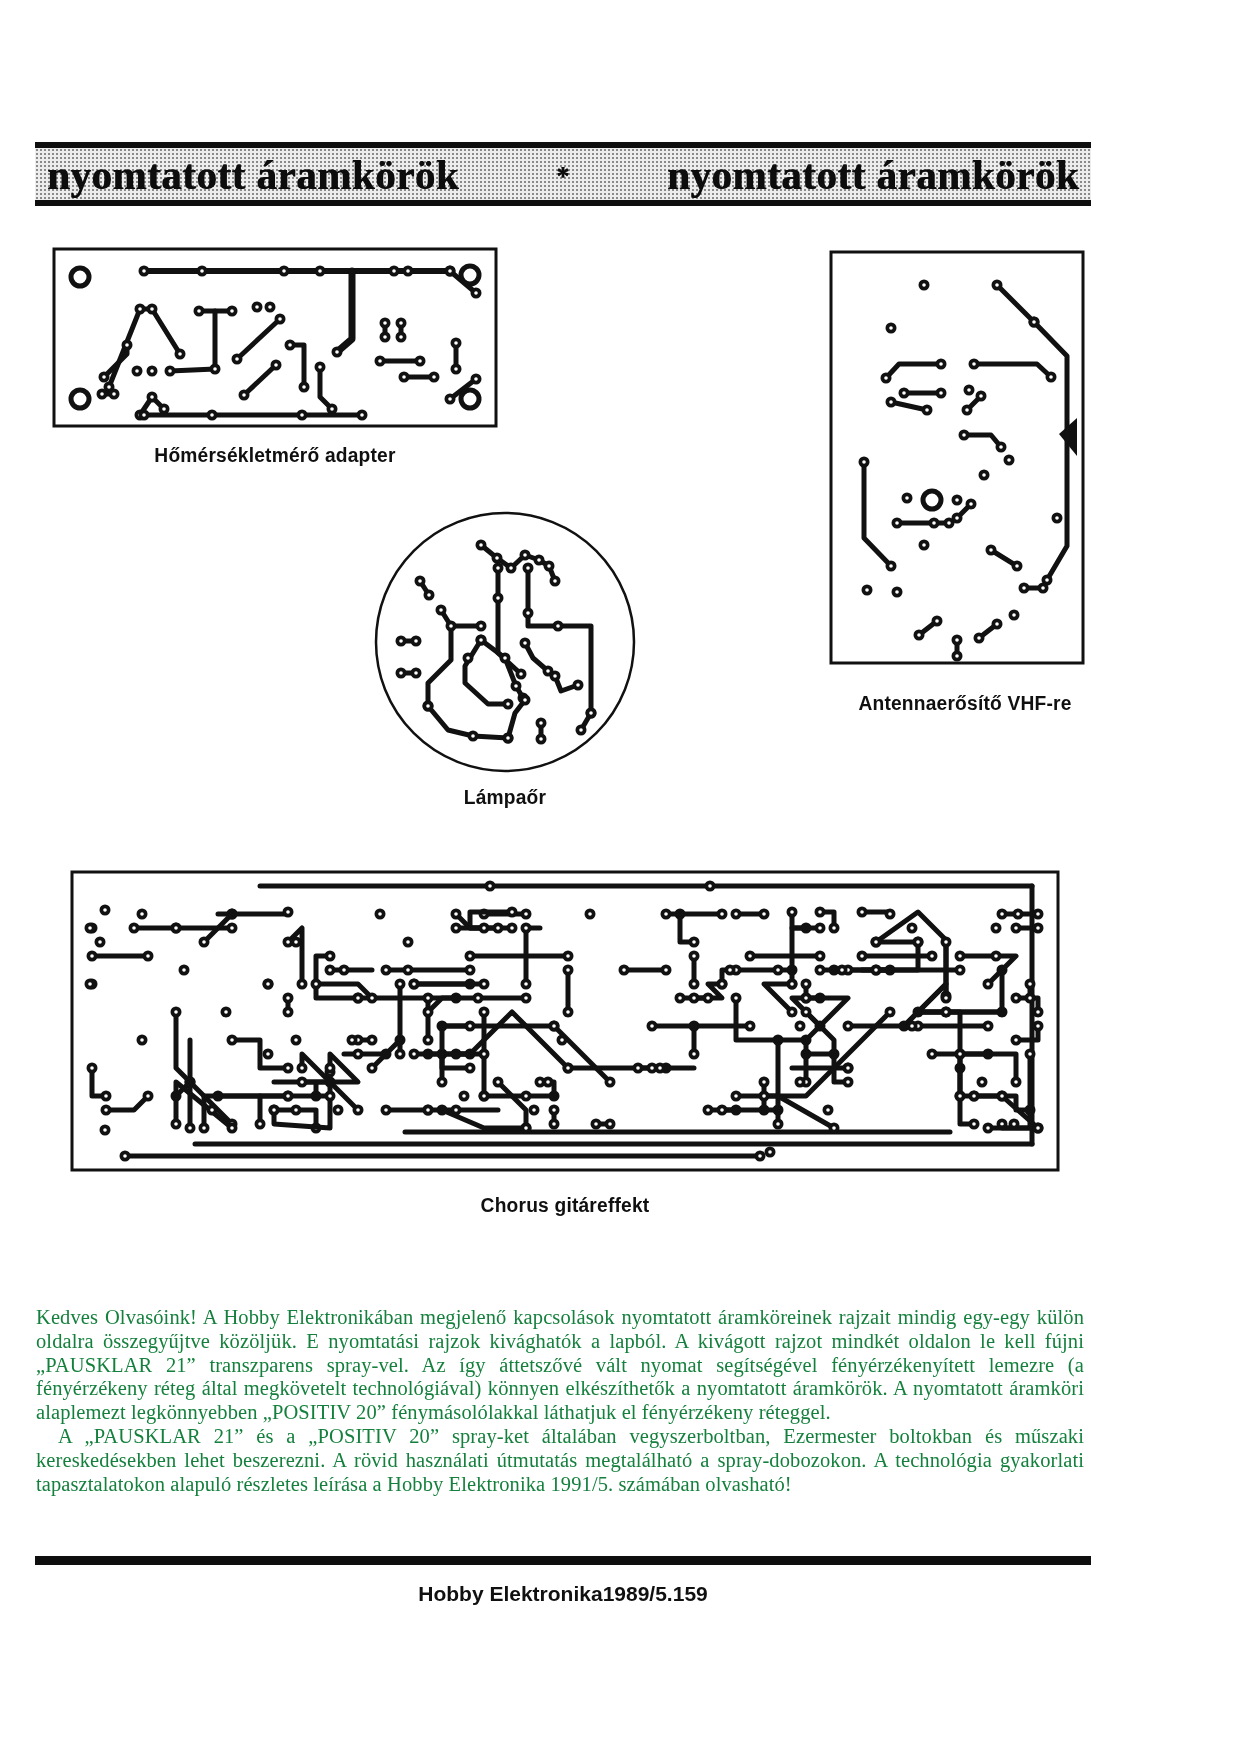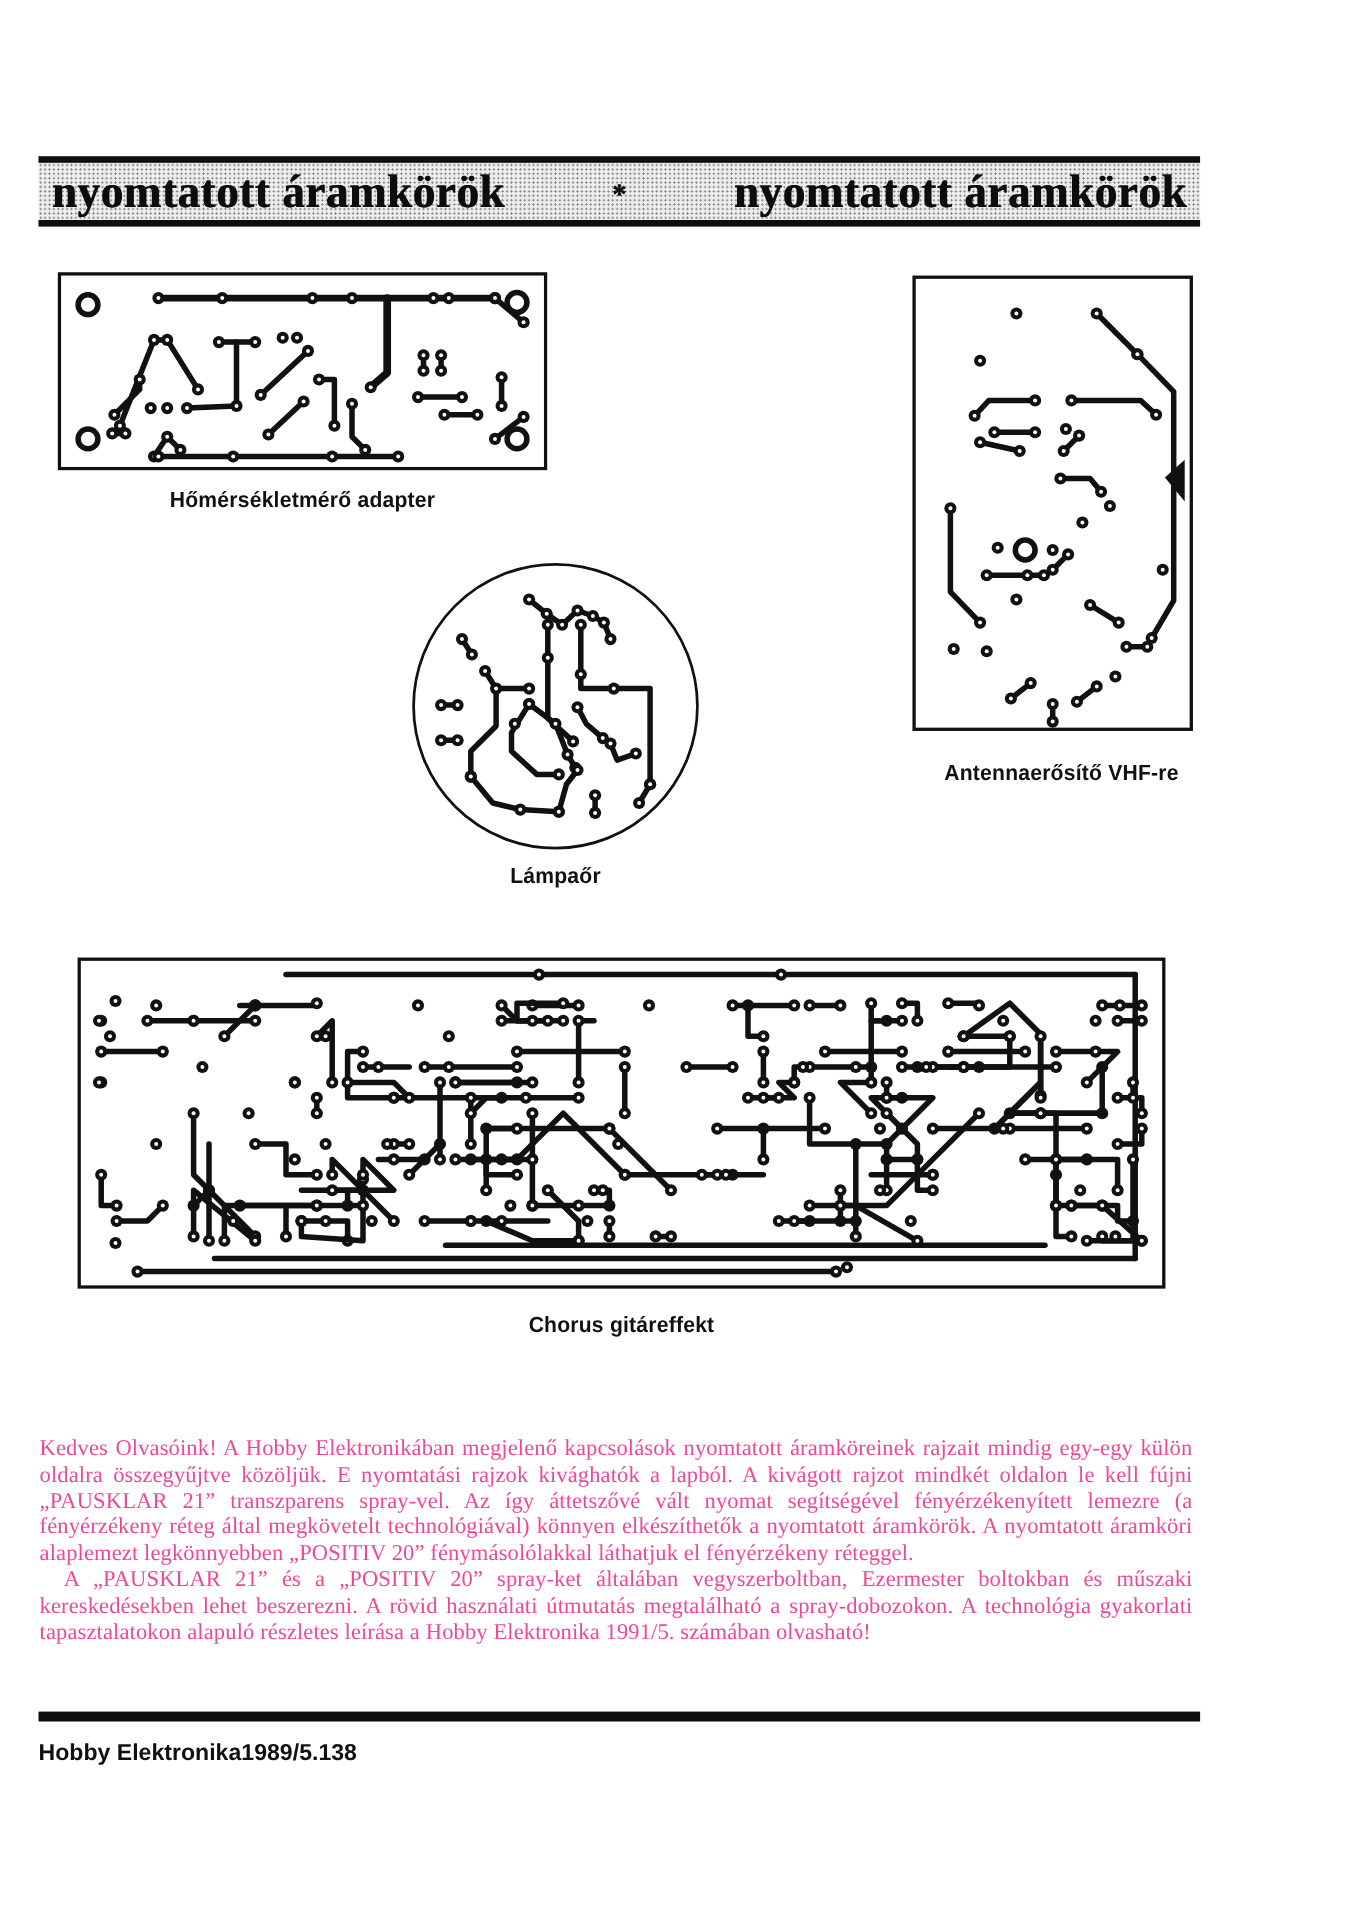--- a/index.html
+++ b/index.html
@@ -30,28 +30,28 @@
   
   .cap{
     font-family:"Liberation Sans", sans-serif;font-weight:bold;font-size:20px;
     text-align:center;letter-spacing:.2px;color:#101010;
     transform:scaleX(.96);transform-origin:center;
   }
   
   .bodytext{
     left:36px;top:1306px;width:1048px;
     font-size:20.5px;line-height:23.8px;text-align:justify;
-    letter-spacing:.1px;color:#ec4899;
+    letter-spacing:.1px;color:#15803d;
   }
   .bodytext p{margin:0;}
   .bodytext p.indent{text-indent:22px;}
   
   .rule{left:35px;top:1556px;width:1056px;height:9px;background:#0e0e0e;}
   .footer{
-    left:35px;top:1582px;width:1056px;display:flex;justify-content:flex-start;align-items:baseline;
+    left:35px;top:1582px;width:1056px;display:flex;justify-content:center;align-items:baseline;
     font-family:"Liberation Sans", sans-serif;font-weight:bold;font-size:21px;color:#101010;
   }
   svg{display:block;}
 </style>
 </head>
 <body>
 
 <div class="page">
 
   <div class="abs band">
@@ -1124,16 +1124,16 @@
 
   <div class="abs bodytext">
     <p>Kedves Olvasóink! A Hobby Elektronikában megjelenő kapcsolások nyomtatott áramköreinek rajzait mindig egy-egy külön oldalra összegyűjtve közöljük. E nyomtatási rajzok kivághatók a lapból. A kivágott rajzot mindkét oldalon le kell fújni „PAUSKLAR 21” transzparens spray-vel. Az így áttetszővé vált nyomat segítségével fényérzékenyített lemezre (a fényérzékeny réteg által megkövetelt technológiával) könnyen elkészíthetők a nyomtatott áramkörök. A nyomtatott áramköri alaplemezt legkönnyebben „POSITIV 20” fénymásolólakkal láthatjuk el fényérzékeny réteggel.</p>
     <p class="indent">A „PAUSKLAR 21” és a „POSITIV 20” spray-ket általában vegyszerboltban, Ezermester boltokban és műszaki kereskedésekben lehet beszerezni. A rövid használati útmutatás megtalálható a spray-dobozokon. A technológia gyakorlati tapasztalatokon alapuló részletes leírása a Hobby Elektronika 1991/5. számában olvasható!</p>
   </div>
 
   <div class="abs rule"></div>
   <div class="abs footer">
     <span>Hobby Elektronika</span>
     <span>1989/5.</span>
-    <span>138</span>
+    <span>159</span>
   </div>
 
 </div>
 
 </body></html>

